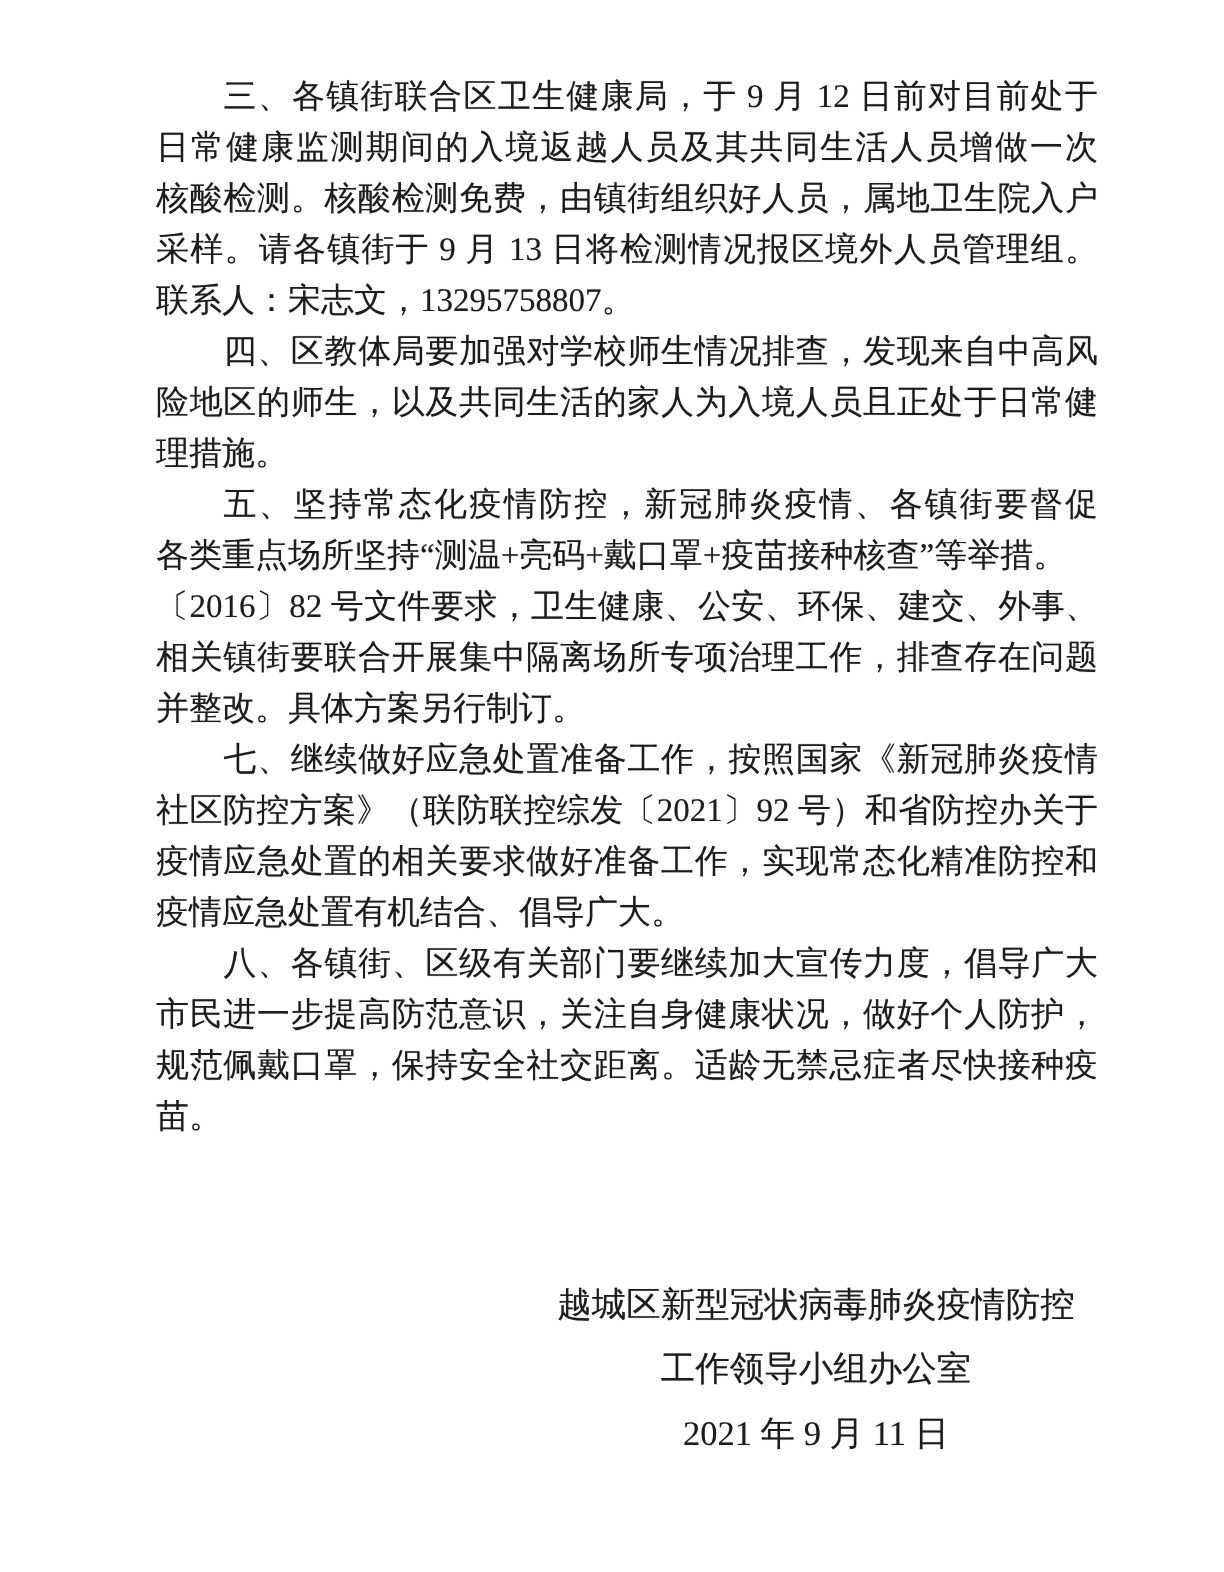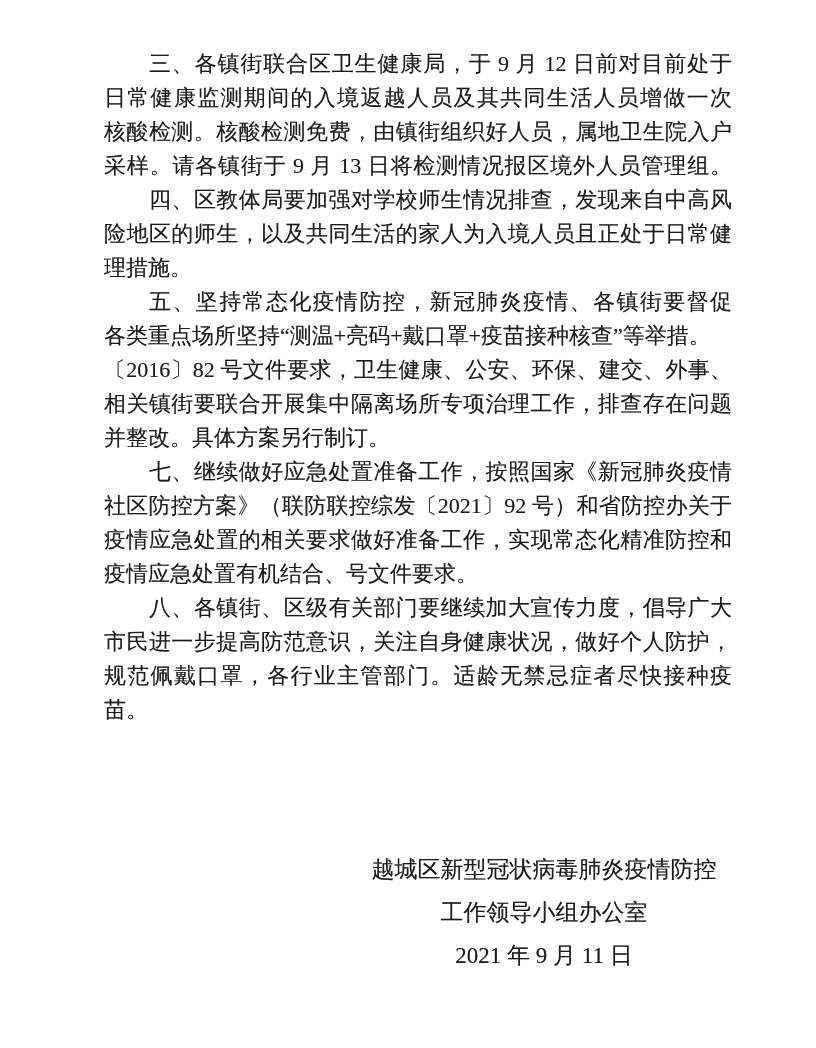--- a/index.html
+++ b/index.html
@@ -49,35 +49,36 @@
 <body>
 
 <div class="page">
 
   <div class="content">
 
   <div class="line first fill">三、各镇街联合区卫生健康局，于 9 月 12 日前对目前处于</div>
       <div class="line fill">日常健康监测期间的入境返越人员及其共同生活人员增做一次</div>
       <div class="line fill">核酸检测。核酸检测免费，由镇街组织好人员，属地卫生院入户</div>
       <div class="line fill">采样。请各镇街于 9 月 13 日将检测情况报区境外人员管理组。</div>
+      <div class="line">联系人：宋志文，13295758807。</div>
       <div class="line first fill">四、区教体局要加强对学校师生情况排查，发现来自中高风</div>
       <div class="line fill">险地区的师生，以及共同生活的家人为入境人员且正处于日常健</div>
       <div class="line">理措施。</div>
       <div class="line first fill">五、坚持常态化疫情防控，新冠肺炎疫情、各镇街要督促</div>
       <div class="line">各类重点场所坚持“测温+亮码+戴口罩+疫苗接种核查”等举措。</div>
       <div class="line fill">〔2016〕82 号文件要求，卫生健康、公安、环保、建交、外事、</div>
       <div class="line fill">相关镇街要联合开展集中隔离场所专项治理工作，排查存在问题</div>
       <div class="line">并整改。具体方案另行制订。</div>
       <div class="line first fill">七、继续做好应急处置准备工作，按照国家《新冠肺炎疫情</div>
       <div class="line fill">社区防控方案》（联防联控综发〔2021〕92 号）和省防控办关于</div>
       <div class="line fill">疫情应急处置的相关要求做好准备工作，实现常态化精准防控和</div>
-      <div class="line">疫情应急处置有机结合、号文件要求。</div>
+      <div class="line">疫情应急处置有机结合、倡导广大。</div>
       <div class="line first fill">八、各镇街、区级有关部门要继续加大宣传力度，倡导广大</div>
       <div class="line fill">市民进一步提高防范意识，关注自身健康状况，做好个人防护，</div>
-      <div class="line fill">规范佩戴口罩，各行业主管部门。适龄无禁忌症者尽快接种疫</div>
+      <div class="line fill">规范佩戴口罩，保持安全社交距离。适龄无禁忌症者尽快接种疫</div>
       <div class="line">苗。</div>
     </div>
 
   <div class="signature">
     <span class="sig-line">越城区新型冠状病毒肺炎疫情防控</span>
     <span class="sig-line">工作领导小组办公室</span>
     <span class="sig-line">2021 年 9 月 11 日</span>
   </div>
 
 </div>

